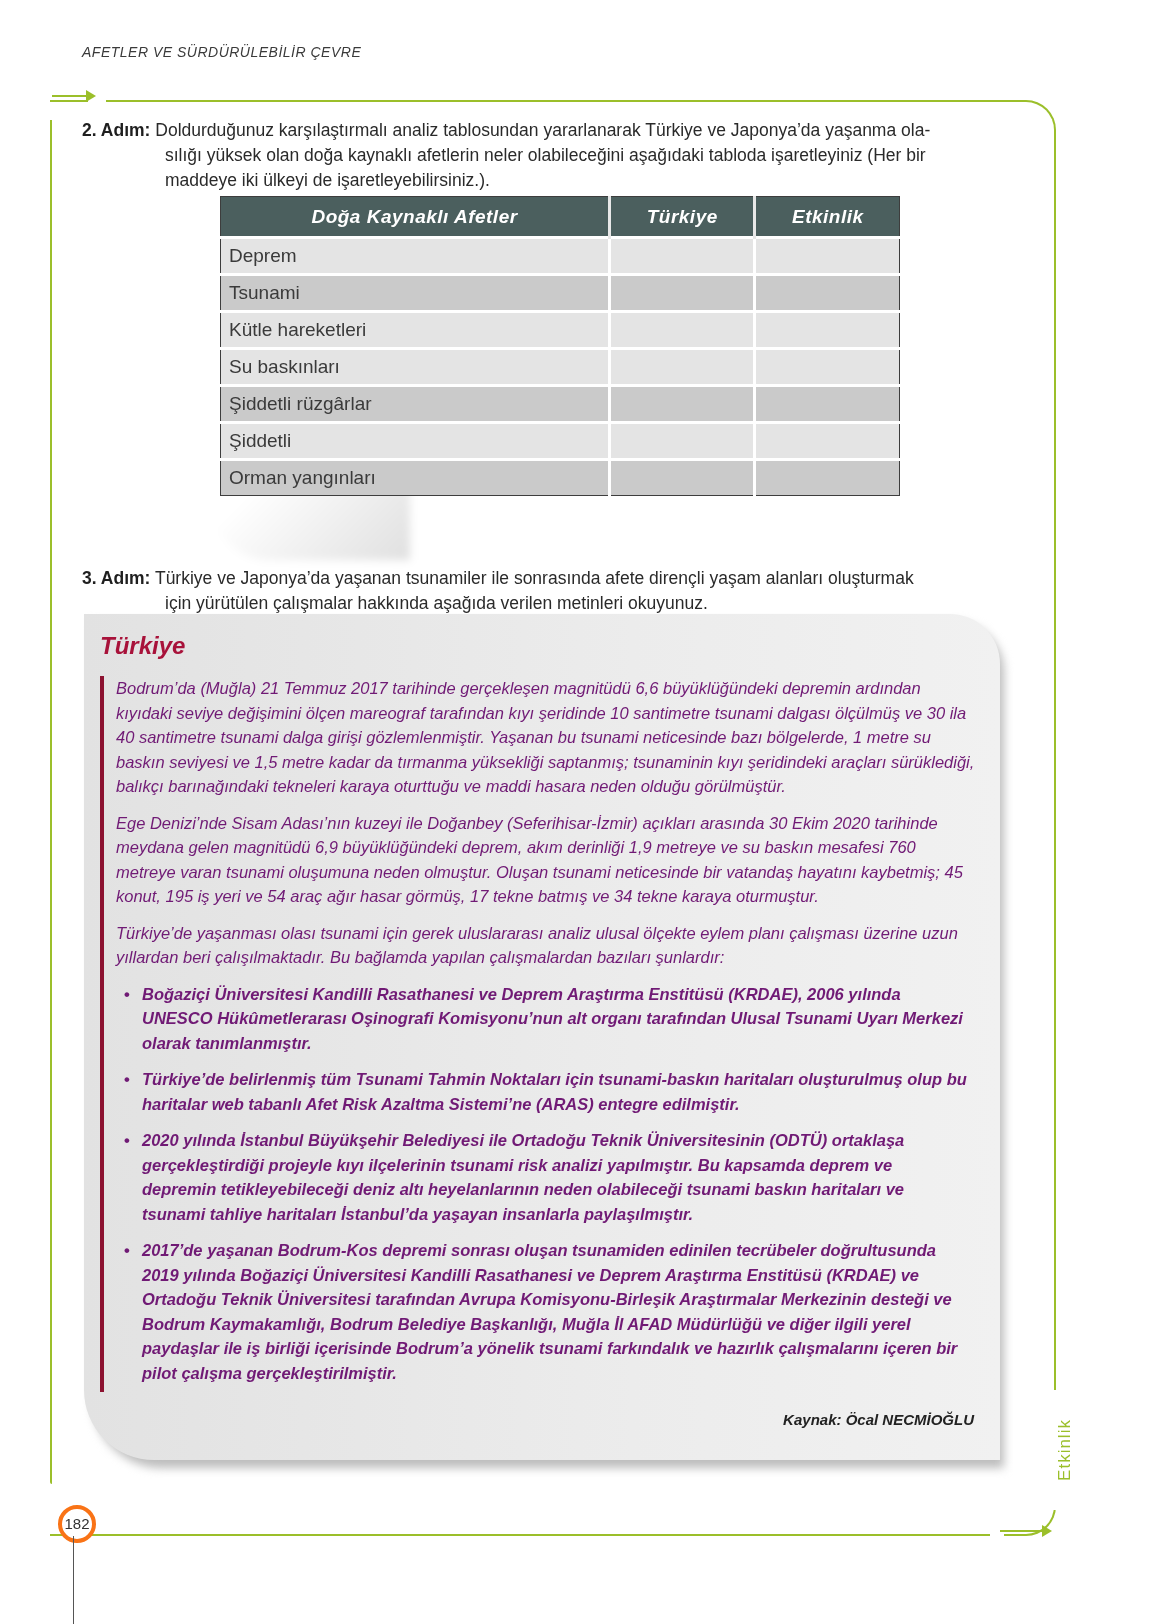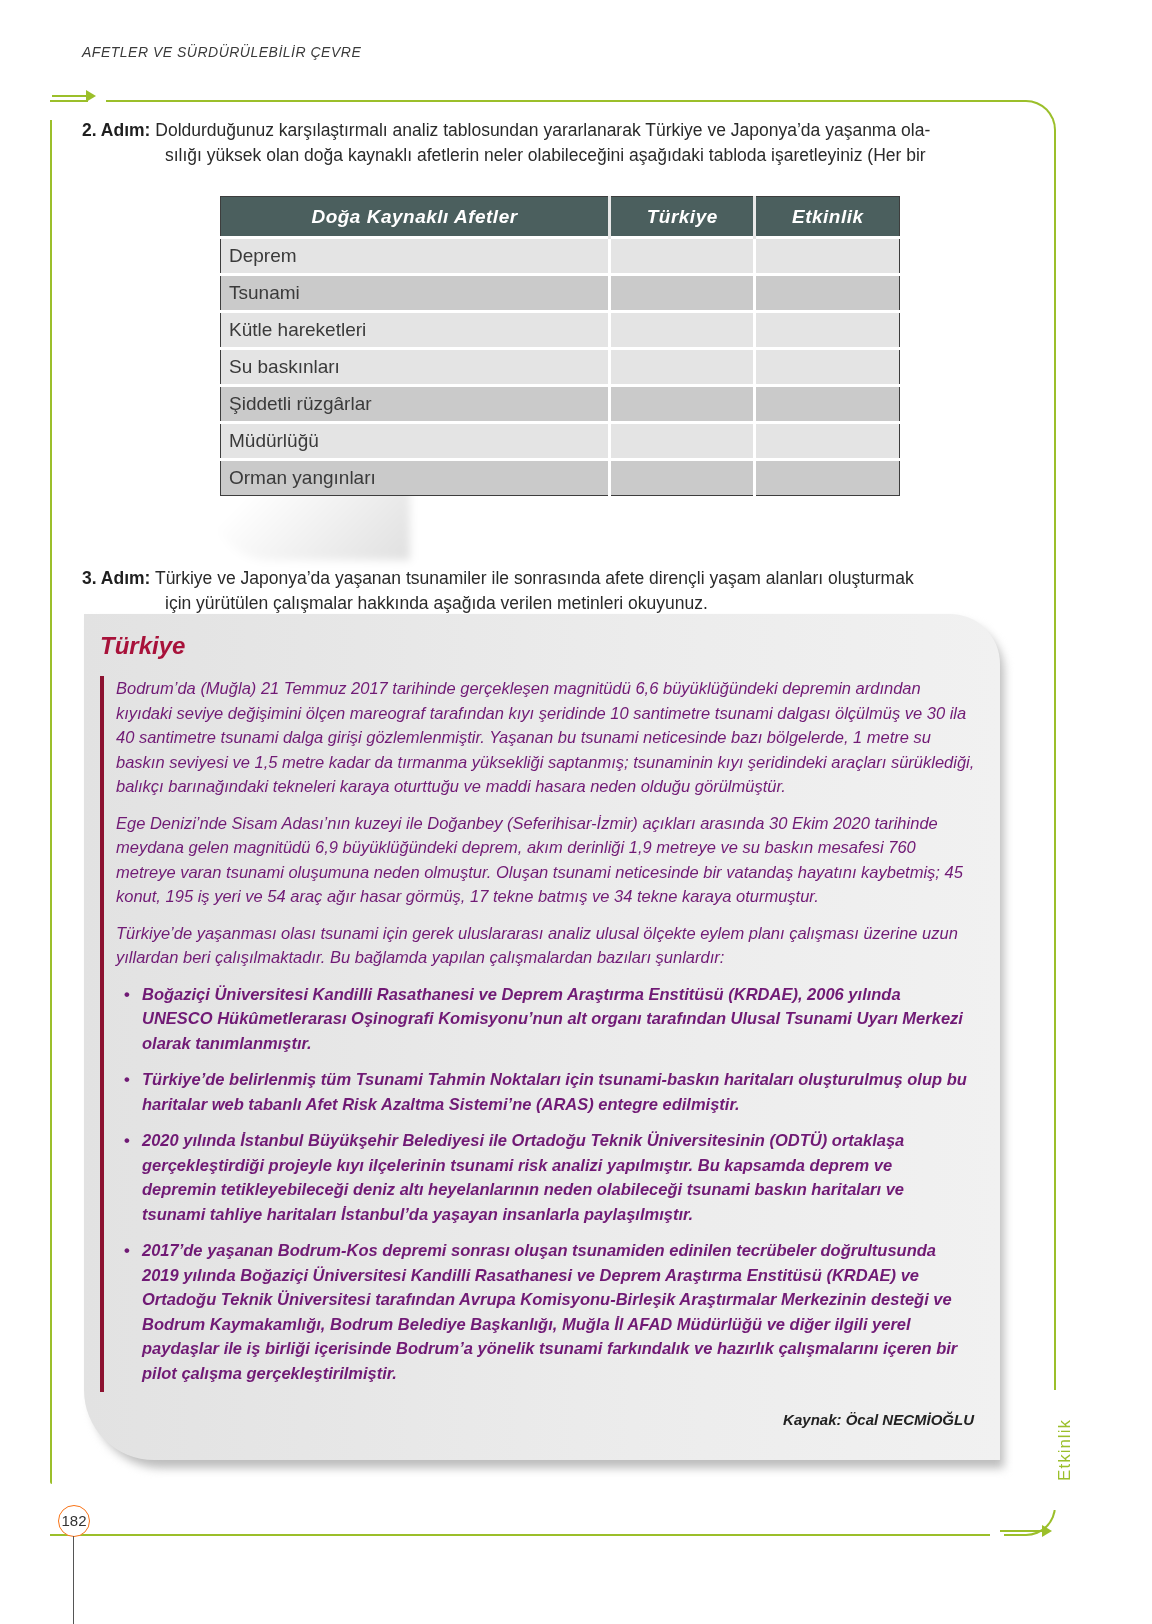--- a/index.html
+++ b/index.html
@@ -61,21 +61,21 @@
   .box-bar { position:absolute; left:100px; top:676px; width:4px; height:716px; background:#8c1230; }
   .box-body { position:absolute; left:116px; top:676px; width:860px; font-size:16.5px; font-style:italic;
               line-height:24.5px; color:#701a75; }
   .box-body p { margin:0 0 12px 0; }
   .box-body ul { margin:8px; padding:0; list-style:none;font-weight:bold; }
   .box-body li { position:relative; padding-left:18px; margin-bottom:12px; }
   .box-body li::before { content:"•"; position:absolute; left:0; font-style:normal; }
   .source { position:absolute; right:178px; top:1411px; font-size:15px; font-style:italic; font-weight:bold;
             color:#222; }
 
-  .page-num { position:absolute; left:58px; top:1505px; width:30px; height:30px; border:1px solid #f97316;
+  .page-num { position:absolute; left:58px; top:1505px; width:30px; height:30px; border:4px solid #f97316;
               border-radius:50%; font-size:15px; text-align:center; line-height:30px; color:#333; background:#fff; }
   .page-line { position:absolute; left:73px; top:1536px; width:1px; height:90px; background:#555; }
 </style>
 </head>
 <body>
 
 <div class="running-head">AFETLER VE SÜRDÜRÜLEBİLİR ÇEVRE</div>
 
 <div class="frame"></div>
 <div class="frame-left"></div>
@@ -84,20 +84,21 @@
 <div class="bottom-gap-mask"></div>
 <div class="arrow-bottom"></div>
 
 <div class="side-label">
   <span>Etkinlik</span>
 </div>
 
 <div class="step" id="step2">
   <div><span class="label">2. Adım:</span> <span>Doldurduğunuz karşılaştırmalı analiz tablosundan yararlanarak Türkiye ve Japonya’da yaşanma ola-</span></div>
   <div class="indent">sılığı yüksek olan doğa kaynaklı afetlerin neler olabileceğini aşağıdaki tabloda işaretleyiniz (Her bir</div>
+  <div class="indent">maddeye iki ülkeyi de işaretleyebilirsiniz.).</div>
 </div>
 
 <div class="tbl-shadow"></div>
 <div class="table-wrap">
   <table>
     <thead>
       <tr>
         <th>Doğa Kaynaklı Afetler</th>
         <th>Türkiye</th>
         <th>Etkinlik</th>
@@ -123,21 +124,21 @@
         <td>Su baskınları</td>
         <td></td>
         <td></td>
       </tr>
       <tr class="even">
         <td>Şiddetli rüzgârlar</td>
         <td></td>
         <td></td>
       </tr>
       <tr class="odd">
-        <td>Müdürlüğü</td>
+        <td>Şiddetli</td>
         <td></td>
         <td></td>
       </tr>
       <tr class="even">
         <td>Orman yangınları</td>
         <td></td>
         <td></td>
       </tr>
     </tbody>
   </table>

